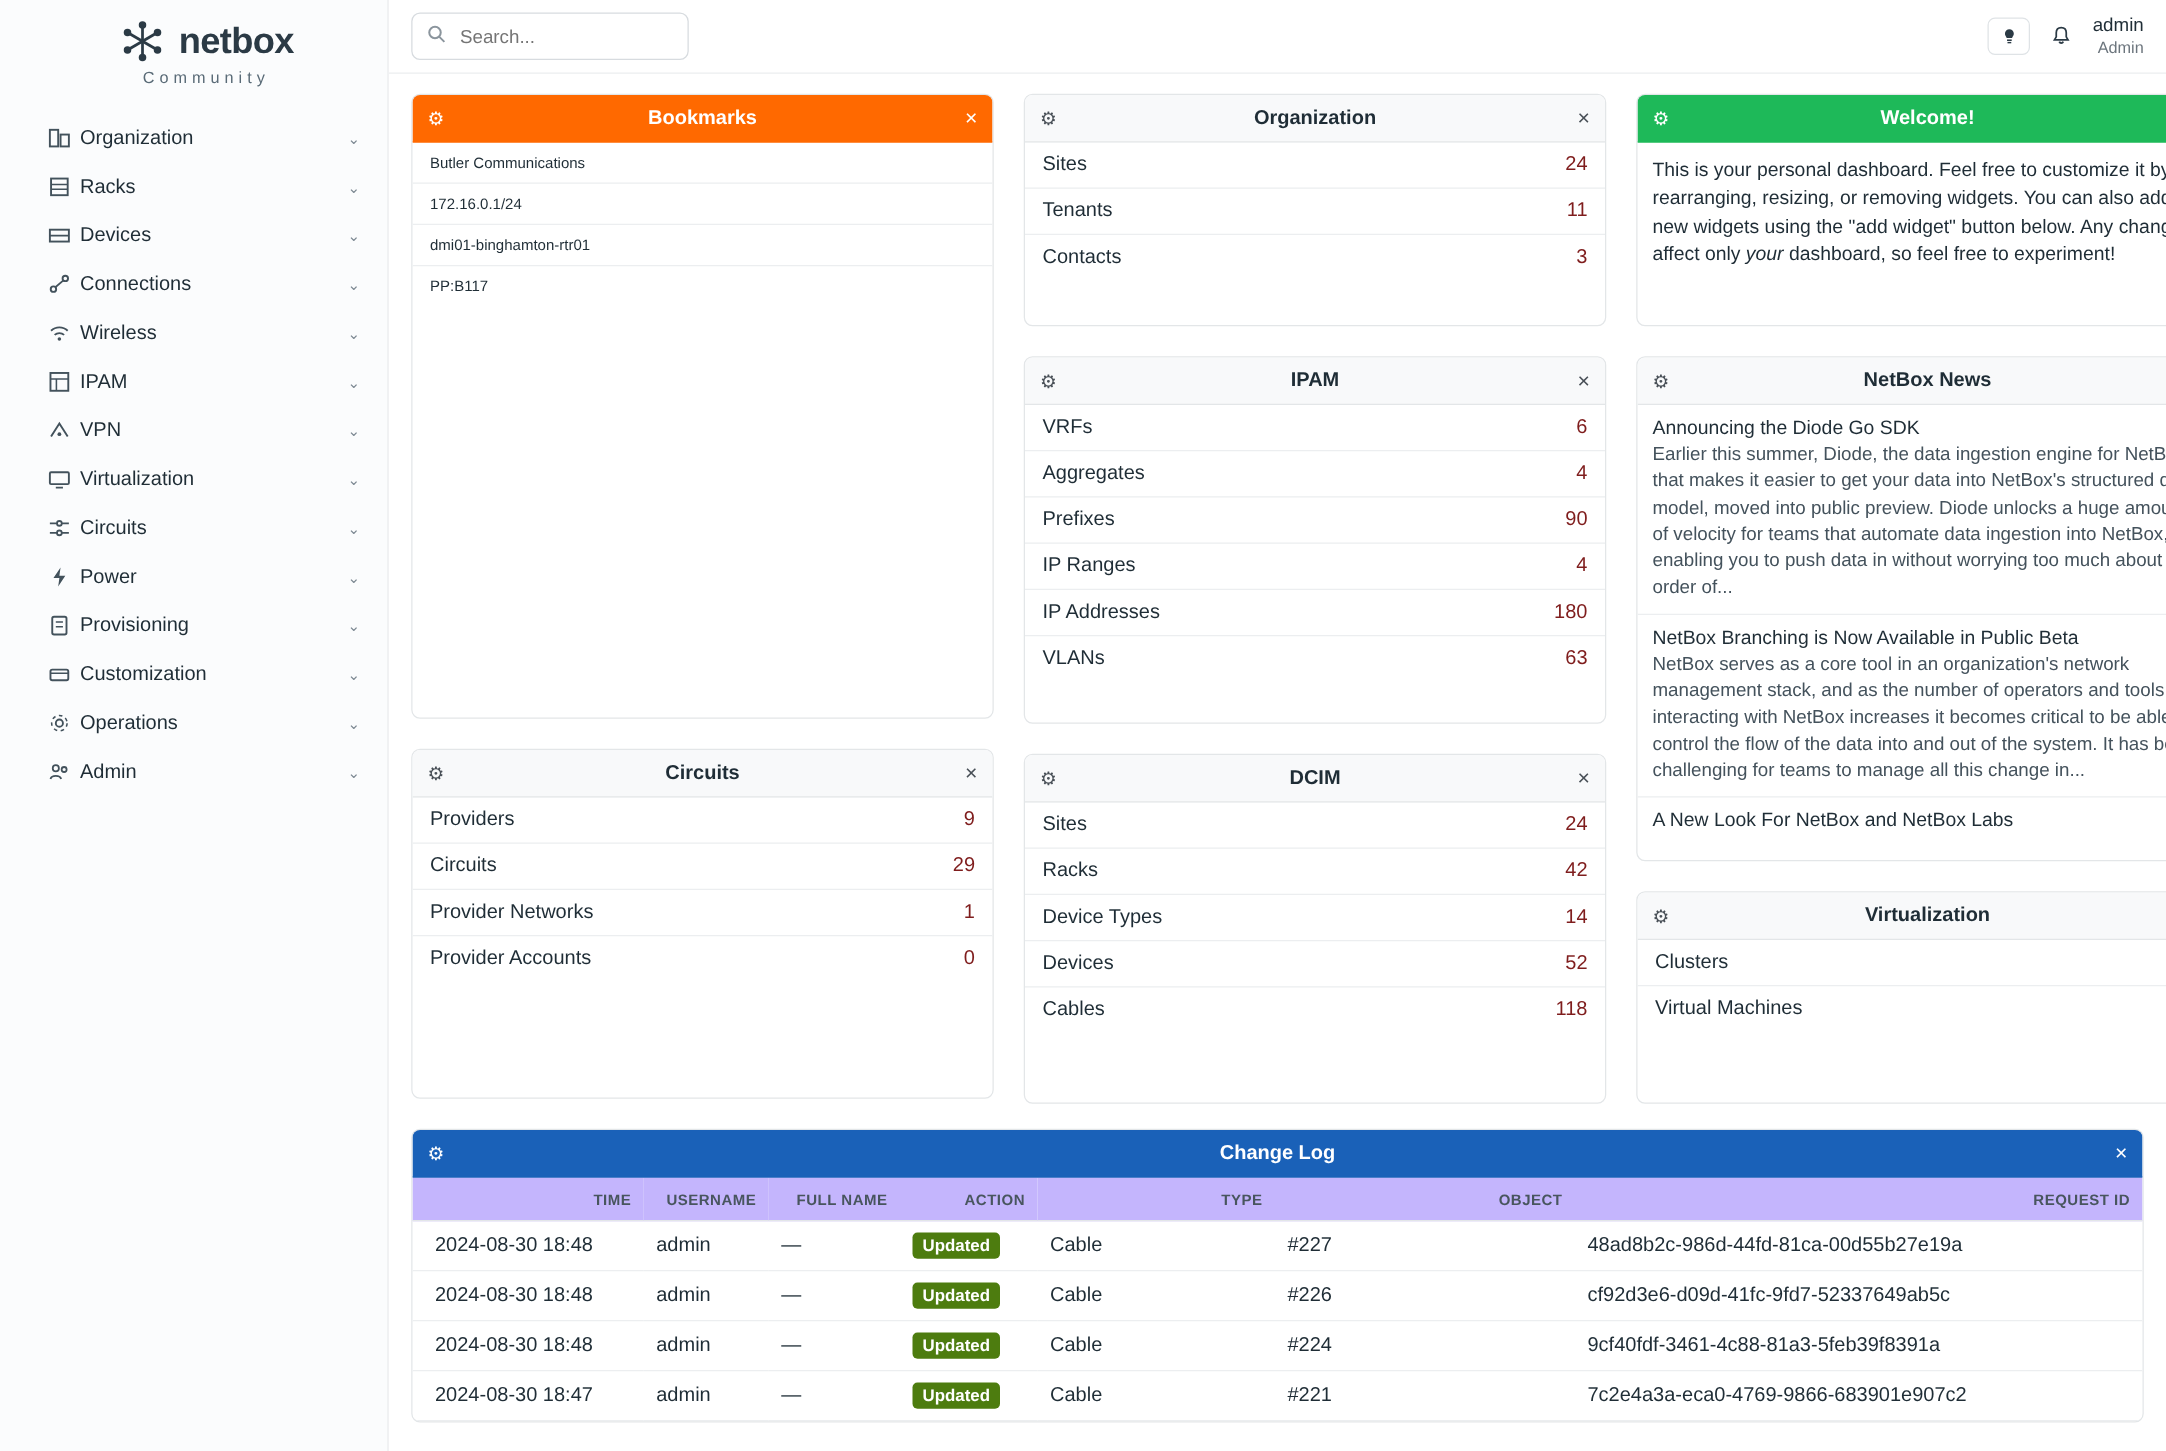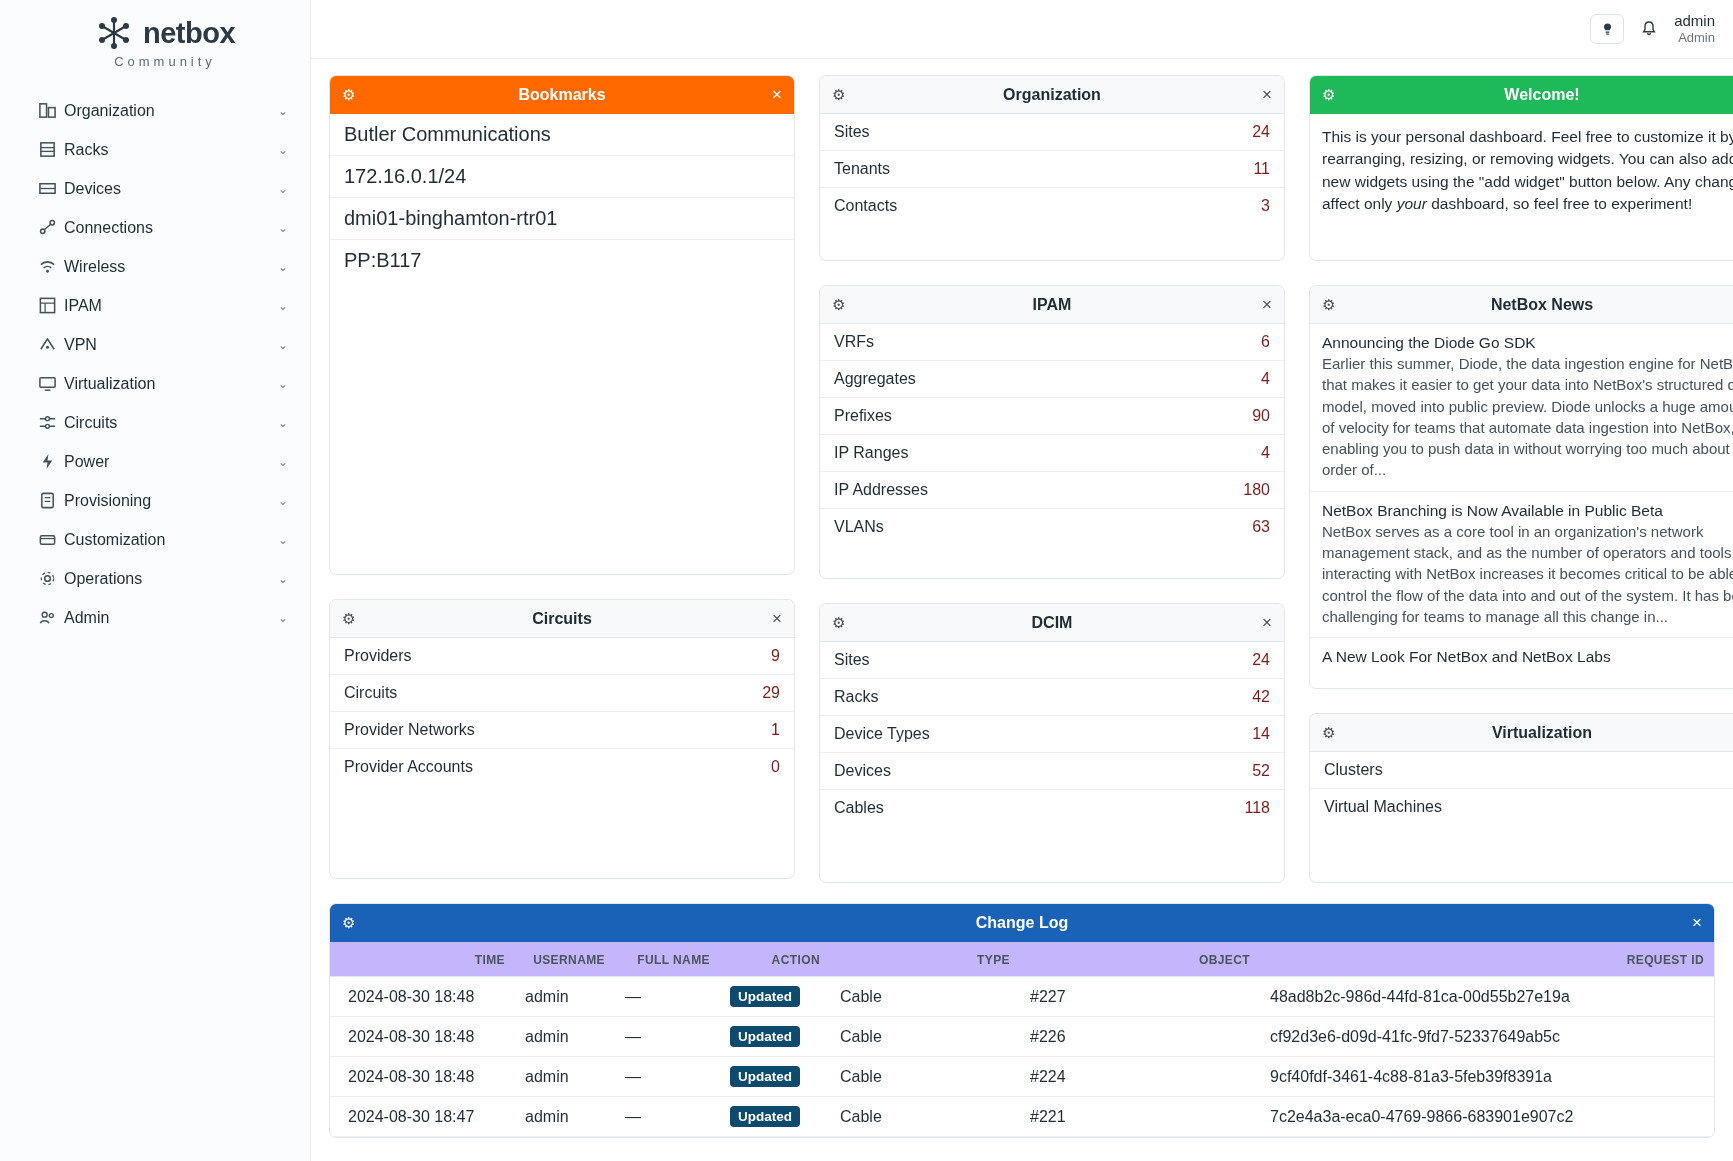--- a/index.html
+++ b/index.html
@@ -141,21 +141,21 @@
     border-bottom: 1px solid #eceef0;
     font-size: 16px;
   }
   .stat-row:last-child { border-bottom: 0; }
   .stat-label { color: #1f2d36; }
   .stat-value { color: #7f1d1d; }
 
   .link-row {
     padding: 9px 14px;
     border-bottom: 1px solid #eceef0;
-    font-size: 20px;
+    font-size: 12px;
     color: #1f2d36;
   }
   .link-row:last-child { border-bottom: 0; }
 
   .pad-body { padding: 12px 12px 14px 12px; }
   .welcome-text { font-size: 15.5px; line-height: 1.45; color: #1f2d36; }
   .welcome-text em { font-style: italic; }
 
   .news-item { padding: 10px 12px; border-bottom: 1px solid #eceef0; }
   .news-item:last-child { border-bottom: 0; }
@@ -179,21 +179,21 @@
     text-align: right; font-size: 12px; letter-spacing: .4px;
     text-transform: uppercase; color: #48555e; font-weight: 700;
     padding: 11px 10px 9px 10px; border-bottom: 1px solid #e3e6e8; background: #c4b5fd;
   }
   table.cl td {
     padding: 9px 10px; font-size: 16px; border-bottom: 1px solid #eceef0; color: #1f2d36;
     white-space: nowrap;
   }
   .cl-link { color: #0f7b8a; }
   .badge-updated {
-    display: inline-block; background: #0c4a6e; color: #fff;
+    display: inline-block; background: #4d7c0f; color: #fff;
     font-size: 13.5px; font-weight: 700; border-radius: 4px; padding: 3px 8px;
   }
   .col-time { width: 185px; padding-left: 18px !important; }
   .col-user { width: 100px; }
   .col-full { width: 105px; }
   .col-action { width: 110px; }
   .col-type { width: 190px; }
   .col-object { width: 240px; }
 </style>
 </head>
@@ -372,20 +372,29 @@
         </span>
         <span class="nav-label">Admin</span>
         <span class="nav-chev">⌄</span>
       </div>
     </nav>
   </aside>
 
   <section class="main">
 
     <div class="topbar">
+      <div class="search-box">
+        <span class="search-icon">
+          <svg width="16" height="16" viewBox="0 0 16 16">
+              <circle cx="7" cy="7" r="4.6" fill="none" stroke="#8b959d" stroke-width="1.6"></circle>
+              <line x1="10.5" y1="10.5" x2="14.5" y2="14.5" stroke="#8b959d" stroke-width="1.6"></line>
+            </svg>
+        </span>
+        <input class="search-input" type="text" placeholder="Search..." style="">
+      </div>
 
       <div class="top-right">
         <div class="icon-btn">
           <svg width="15" height="15" viewBox="0 0 16 16">
               <path d="M8 1.5 A3.8 3.8 0 0 1 11.8 5.3 c0 1.7-1.2 2.4-1.5 3.6 H5.7 C5.4 7.7 4.2 7 4.2 5.3 A3.8 3.8 0 0 1 8 1.5 Z" fill="#2b3a45"></path>
               <rect x="6" y="10.2" width="4" height="1.3" fill="#2b3a45"></rect>
               <rect x="6.4" y="12.3" width="3.2" height="1.2" fill="#2b3a45"></rect>
             </svg>
         </div>
         <div class="bell">

